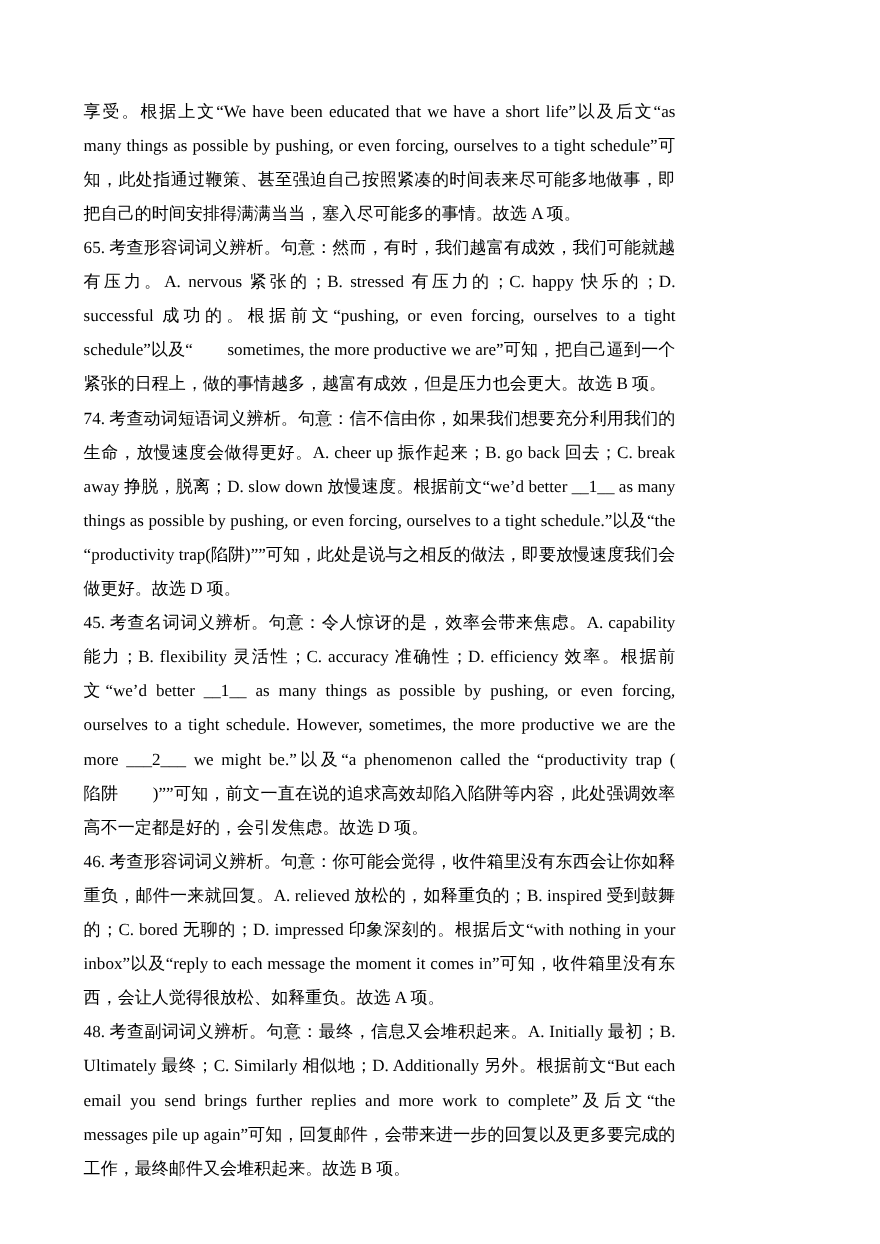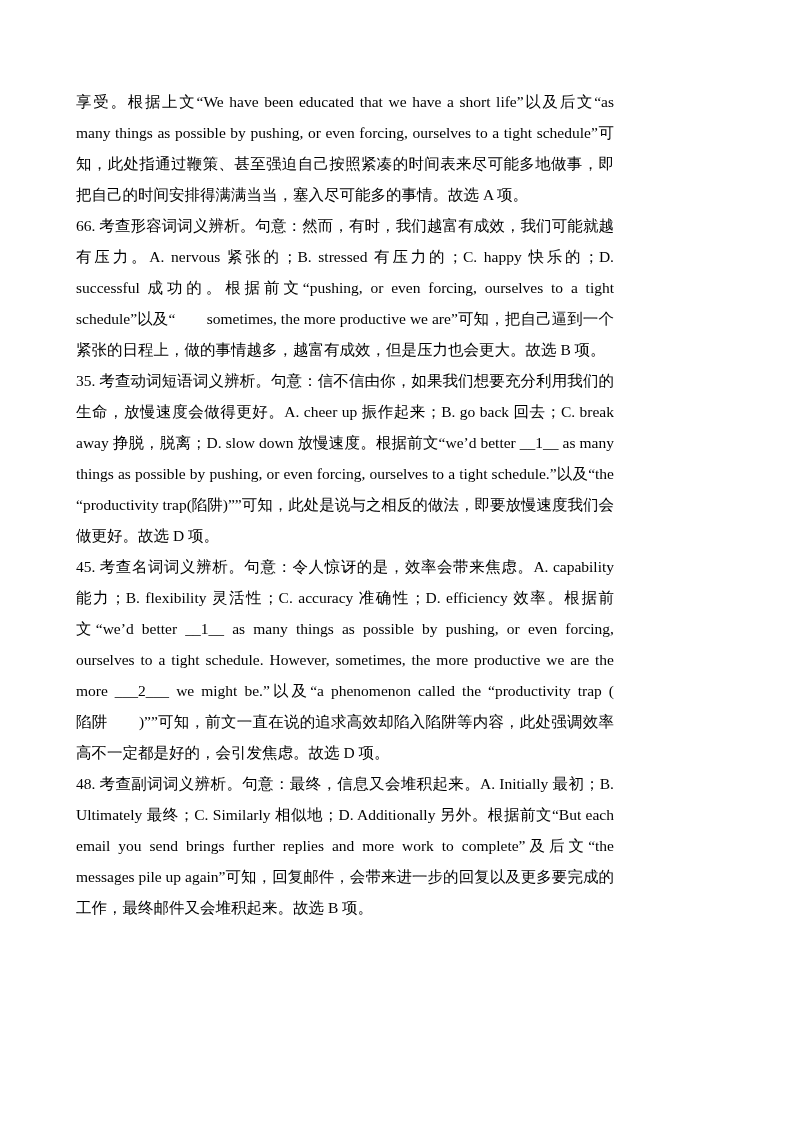--- a/index.html
+++ b/index.html
@@ -29,17 +29,18 @@
     text-align: justify;
     text-justify: inter-ideograph;
     word-break: break-word;
   }
 </style>
 </head>
 <body>
 
 <div class="page">
   <p>享受。根据上文“We have been educated that we have a short life”以及后文“as many things as possible by pushing, or even forcing, ourselves to a tight schedule”可知，此处指通过鞭策、甚至强迫自己按照紧凑的时间表来尽可能多地做事，即把自己的时间安排得满满当当，塞入尽可能多的事情。故选 A 项。</p>
-  <p>66. 考查形容词词义辨析。句意：然而，有时，我们越富有成效，我们可能就越有压力。A. nervous 紧张的；B. stressed 有压力的；C. happy 快乐的；D. successful 成功的。根据前文“pushing, or even forcing, ourselves to a tight schedule”以及“　　sometimes, the more productive we are”可知，把自己逼到一个紧张的日程上，做的事情越多，越富有成效，但是压力也会更大。故选 B 项。</p>
-  <p>35. 考查动词短语词义辨析。句意：信不信由你，如果我们想要充分利用我们的生命，放慢速度会做得更好。A. cheer up 振作起来；B. go back 回去；C. break away 挣脱，脱离；D. slow down 放慢速度。根据前文“we’d better __1__ as many things as possible by pushing, or even forcing, ourselves to a tight schedule.”以及“the “productivity trap(陷阱)””可知，此处是说与之相反的做法，即要放慢速度我们会做更好。故选 D 项。</p>
+  <p>65. 考查形容词词义辨析。句意：然而，有时，我们越富有成效，我们可能就越有压力。A. nervous 紧张的；B. stressed 有压力的；C. happy 快乐的；D. successful 成功的。根据前文“pushing, or even forcing, ourselves to a tight schedule”以及“　　sometimes, the more productive we are”可知，把自己逼到一个紧张的日程上，做的事情越多，越富有成效，但是压力也会更大。故选 B 项。</p>
+  <p>74. 考查动词短语词义辨析。句意：信不信由你，如果我们想要充分利用我们的生命，放慢速度会做得更好。A. cheer up 振作起来；B. go back 回去；C. break away 挣脱，脱离；D. slow down 放慢速度。根据前文“we’d better __1__ as many things as possible by pushing, or even forcing, ourselves to a tight schedule.”以及“the “productivity trap(陷阱)””可知，此处是说与之相反的做法，即要放慢速度我们会做更好。故选 D 项。</p>
   <p>45. 考查名词词义辨析。句意：令人惊讶的是，效率会带来焦虑。A. capability 能力；B. flexibility 灵活性；C. accuracy 准确性；D. efficiency 效率。根据前文“we’d better __1__ as many things as possible by pushing, or even forcing, ourselves to a tight schedule. However, sometimes, the more productive we are the more ___2___ we might be.”以及“a phenomenon called the “productivity trap (　　陷阱　　)””可知，前文一直在说的追求高效却陷入陷阱等内容，此处强调效率高不一定都是好的，会引发焦虑。故选 D 项。</p>
+  <p>46. 考查形容词词义辨析。句意：你可能会觉得，收件箱里没有东西会让你如释重负，邮件一来就回复。A. relieved 放松的，如释重负的；B. inspired 受到鼓舞的；C. bored 无聊的；D. impressed 印象深刻的。根据后文“with nothing in your inbox”以及“reply to each message the moment it comes in”可知，收件箱里没有东西，会让人觉得很放松、如释重负。故选 A 项。</p>
   <p>48. 考查副词词义辨析。句意：最终，信息又会堆积起来。A. Initially 最初；B. Ultimately 最终；C. Similarly 相似地；D. Additionally 另外。根据前文“But each email you send brings further replies and more work to complete”及后文“the messages pile up again”可知，回复邮件，会带来进一步的回复以及更多要完成的工作，最终邮件又会堆积起来。故选 B 项。</p>
 </div>
 
 </body></html>

